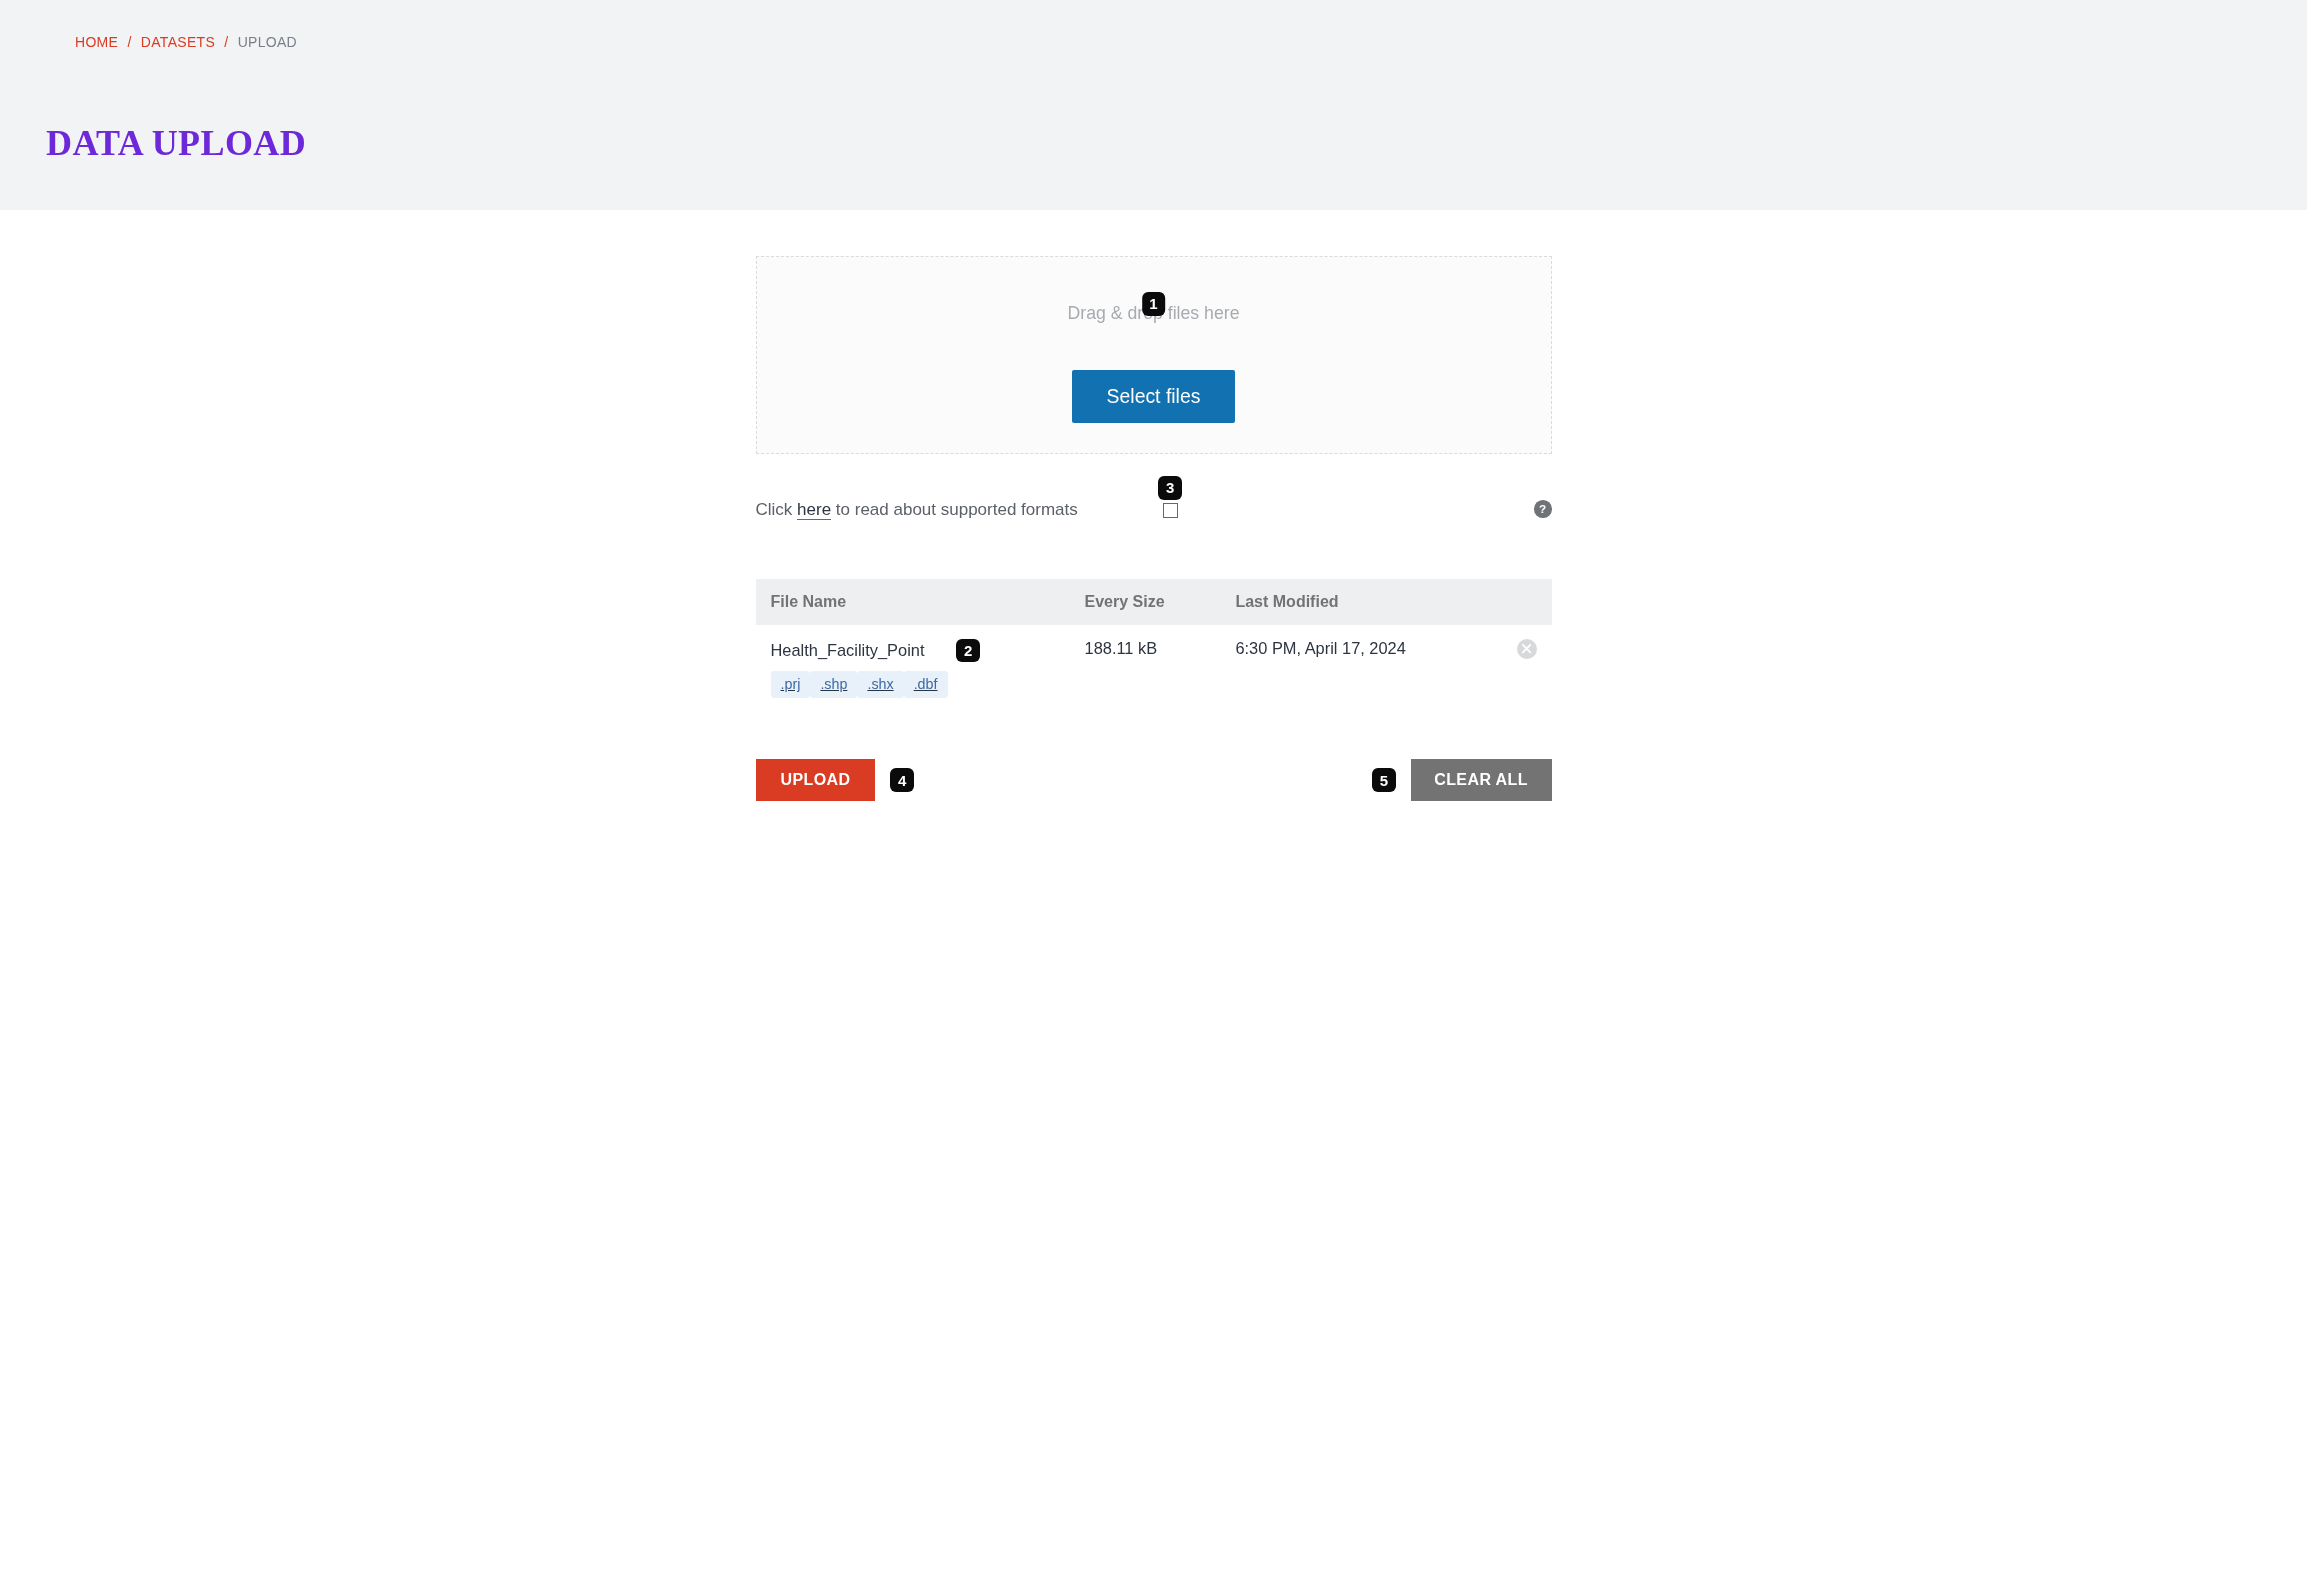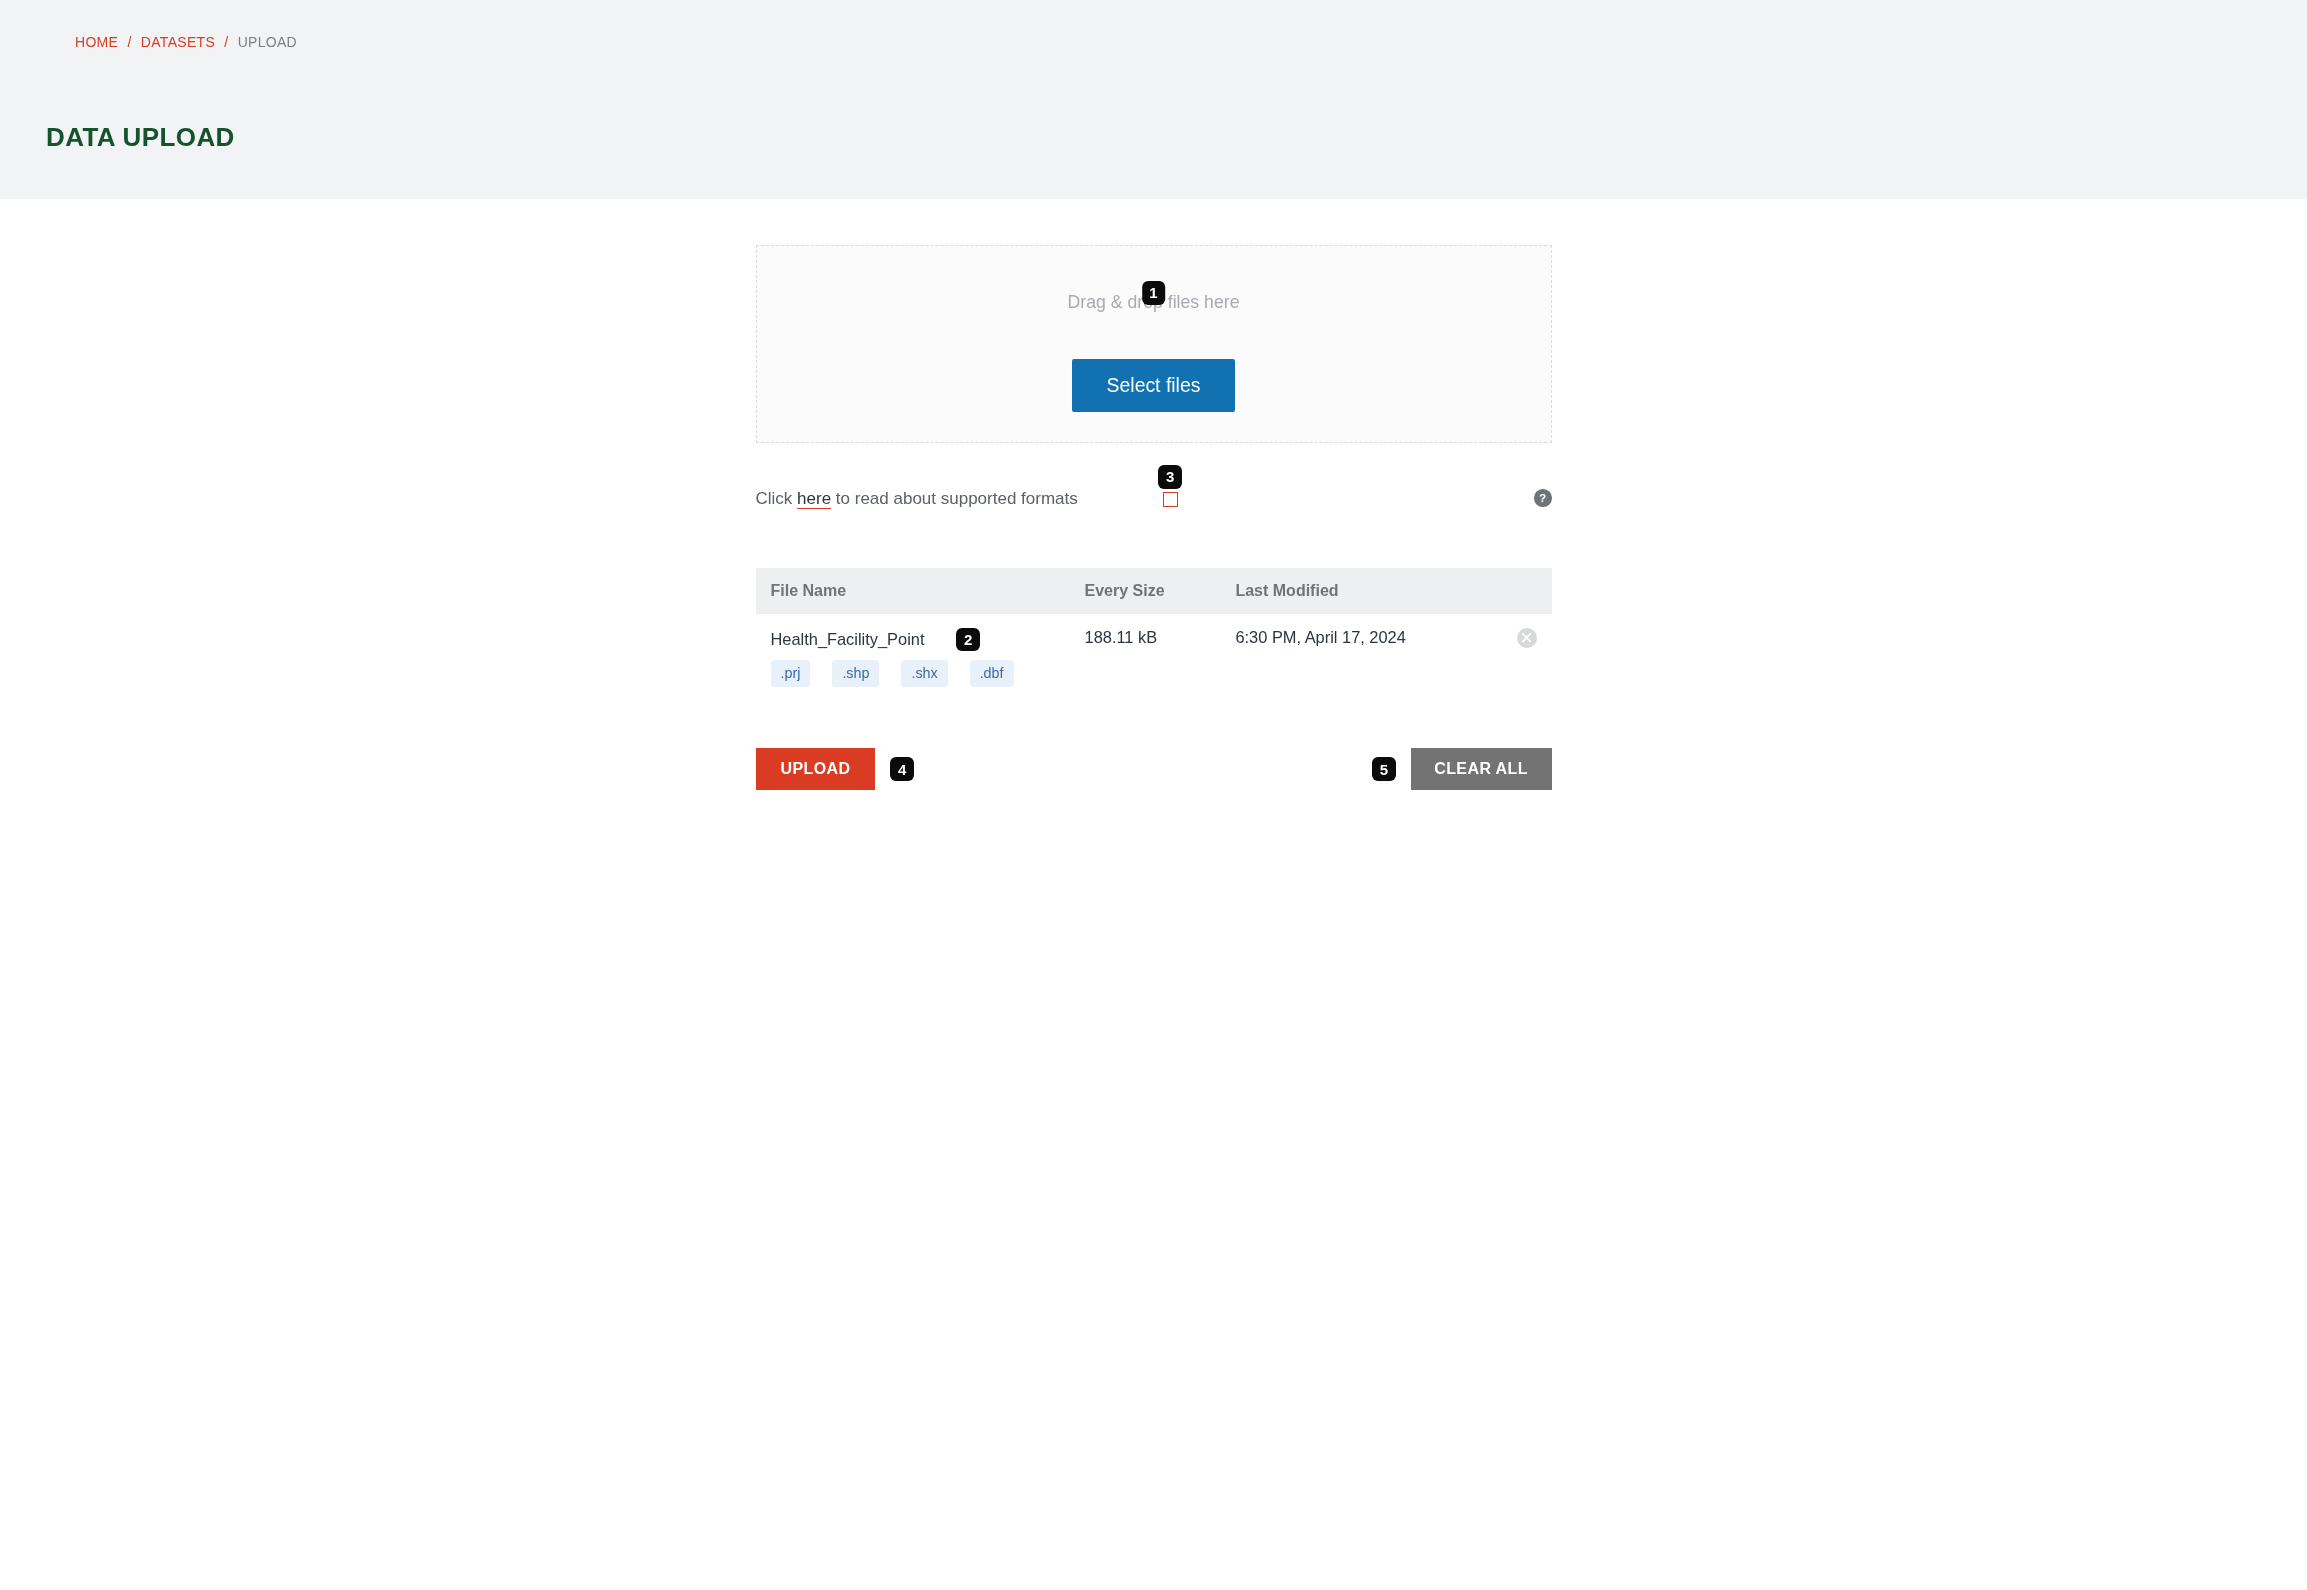--- a/index.html
+++ b/index.html
@@ -24,24 +24,25 @@
       text-decoration: none;
     }
     .breadcrumb .sep {
       color: #da3b23;
       margin: 0 5px;
     }
     .breadcrumb .current {
       color: #7a7f87;
     }
     .page-title {
-      font-size: 26px;
-      font-weight: 700;
-      color: #14532d;
+      font-size: 36px;
+      font-weight: 700;
+      color: #6d28d9;
       letter-spacing: 0.4px;
+      font-family: Liberation Serif, serif;
     }
     .content {
       max-width: 830px;
       margin: 46px auto 0 auto;
       padding: 0 17px;
     }
     .dropzone {
       border: 1.7px dashed #d9dbdd;
       background: #fbfbfb;
       text-align: center;
@@ -154,21 +155,21 @@
     .file-row {
       display: flex;
       padding: 13.5px 15px 15px 15px;
       align-items: flex-start;
       font-size: 16.4px;
       color: #2c3440;
       position: relative;
     }
     .file-name-cell { display: flex; flex-direction: column; gap: 8.4px; }
     .file-name-line { display: flex; align-items: center; gap: 32px; }
-    .file-exts { display: flex; gap: 22px; }
+    .file-exts { display: flex; gap: 0; text-decoration: underline; }
     .ext-chip {
       background: #e8f0fa;
       color: #3a6aa3;
       font-size: 14.3px;
       padding: 5.9px 10px;
       border-radius: 3.4px;
     }
     .remove-circle {
       width: 20px;
       height: 20px;

